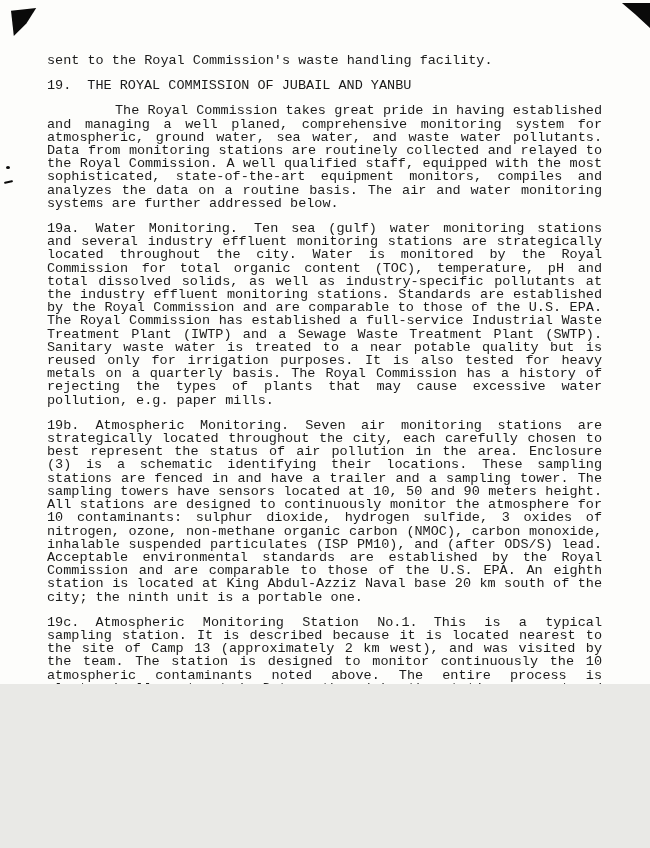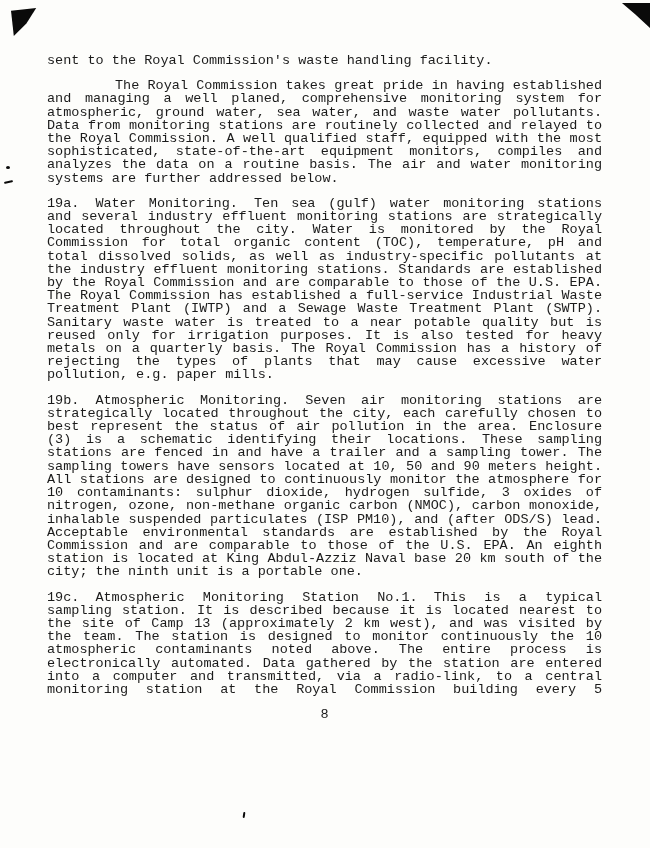--- a/index.html
+++ b/index.html
@@ -3,21 +3,21 @@
 <meta charset="utf-8">
 <style>
   html, body {
     margin: 0;
     padding: 0;
     background: #e9e9e6;
   }
   .page {
     position: relative;
     width: 650px;
-    height: 848px;
+    height: 684px;
     margin: 0 auto;
     background: #fdfdfb;
     color: #1b1b1b;
     font-family: "Liberation Mono", "DejaVu Sans Mono", monospace;
     font-size: 13.5px;
     line-height: 13.2px;
     overflow: hidden;
     box-sizing: border-box;
     padding: 54px 48px 0 47px;
   }
@@ -100,20 +100,23 @@
   <div class="artifact art-tl"></div>
   <div class="artifact art-tr"></div>
   <div class="artifact art-margin-dot"></div>
   <div class="artifact art-margin-tilde"></div>
   <div class="artifact art-bottom-tick"></div>
 
   <p>
     <span>sent to the Royal Commission's waste handling facility.</span>
   </p>
 
+  <p class="heading-line">
+    <span class="sec-number">19.</span><span>THE ROYAL COMMISSION OF JUBAIL AND YANBU</span>
+  </p>
 
   <p class="first-indent">
     <span>The Royal Commission takes great pride in having established and managing a well planed, comprehensive monitoring system for atmospheric, ground water, sea water, and waste water pollutants. Data from monitoring stations are routinely collected and relayed to the Royal Commission. A well qualified staff, equipped with the most sophisticated, state-of-the-art equipment monitors, compiles and analyzes the data on a routine basis. The air and water monitoring systems are further addressed below.</span>
   </p>
 
   <p>
     <span class="sec-number">19a.</span><span class="sec-title underlined">Water Monitoring.</span><span>Ten sea (gulf) water monitoring stations and several industry effluent monitoring stations are strategically located throughout the city. Water is monitored by the Royal Commission for total organic content (TOC), temperature, pH and total dissolved solids, as well as industry-specific pollutants at the industry effluent monitoring stations. Standards are established by the Royal Commission and are comparable to those of the U.S. EPA. The Royal Commission has established a full-service Industrial Waste Treatment Plant (IWTP) and a Sewage Waste Treatment Plant (SWTP). Sanitary waste water is treated to a near potable quality but is reused only for irrigation purposes. It is also tested for heavy metals on a quarterly basis. The Royal Commission has a history of rejecting the types of plants that may cause excessive water pollution, e.g. paper mills.</span>
   </p>
 
   <p>

